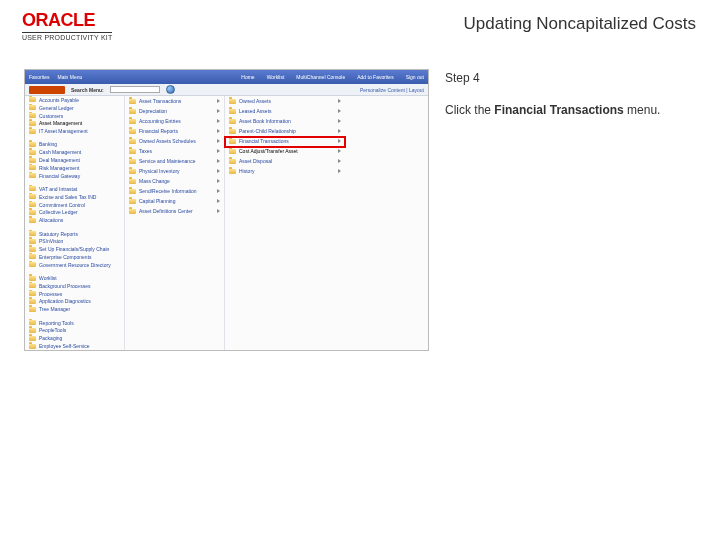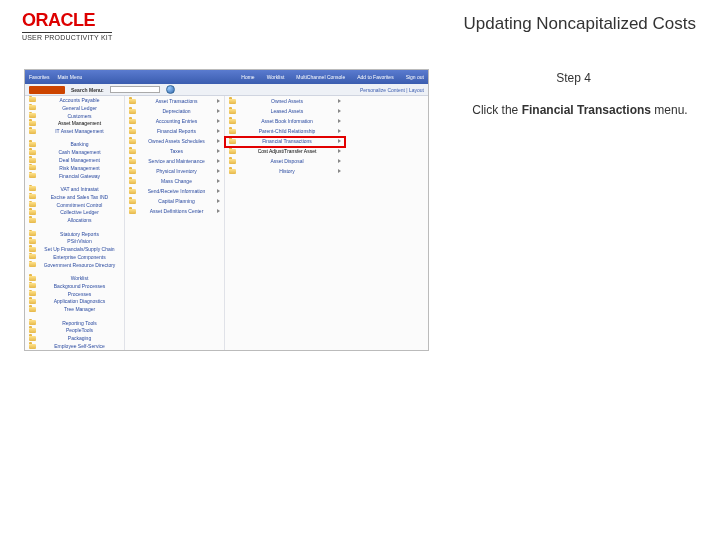--- a/index.html
+++ b/index.html
@@ -2,21 +2,21 @@
 <html><head>
   <meta charset="utf-8">
   <style>
     * { margin: 0; padding: 0; box-sizing: border-box; }
     body { width: 720px; height: 540px; background: #fff; font-family: Arial, sans-serif; position: relative; }
     .page-header { display: flex; align-items: flex-start; justify-content: space-between; padding: 10px 18px 6px 22px; }
     .oracle-logo { display: flex; flex-direction: column; }
     .oracle-brand { font-family: Arial, sans-serif; font-size: 18px; font-weight: bold; color: #d00; letter-spacing: -0.5px; }
     .oracle-upk { font-size: 7px; letter-spacing: 0.2px; color: #333; border-top: 1px solid #333; padding-top: 1px; margin-top: 1px; }
     .page-title { font-size: 17px; color: #333; padding-top: 4px; padding-right: 6px; }
-    .content-area { display: flex; padding: 22px 18px 0 24px; gap: 16px; text-align: center; }
+    .content-area { display: flex; padding: 22px 18px 0 24px; gap: 16px; }
     .screenshot-col { width: 405px; }
     .screenshot { width: 405px; height: 282px; border: 1px solid #bbb; background: #fbfbfb; position: relative; font-size: 5px; color: #555; overflow: hidden; }
     .ss-topbar { height: 14px; background: linear-gradient(#5a7bcf, #3a5caf); display: flex; align-items: center; padding: 0 4px; gap: 8px; color: #fff; font-size: 5px; }
     .ss-topbar .right { margin-left: auto; display: flex; gap: 12px; }
     .ss-search-row { height: 12px; background: #eef1f6; border-bottom: 1px solid #d0d5e0; display: flex; align-items: center; padding: 0 4px; gap: 6px; }
     .ss-stripe { width: 36px; height: 8px; background: #c40; border-radius: 1px; }
     .ss-search-label { font-weight: bold; color: #333; }
     .ss-search-input { width: 50px; height: 7px; background: #fff; border: 1px solid #aaa; }
     .ss-search-btn { width: 9px; height: 9px; border-radius: 50%; background: radial-gradient(circle at 30% 30%, #9cf, #36a); border: 1px solid #369; }
     .ss-body { position: absolute; top: 26px; left: 0; right: 0; bottom: 0; display: flex; }
@@ -28,21 +28,21 @@
     .folder-icon { width: 7px; height: 5px; background: linear-gradient(#ffe28a, #e6b84a); border-radius: 1px; flex-shrink: 0; position: relative; }
     .folder-icon::before { content: ""; position: absolute; top: -1.5px; left: 0; width: 3px; height: 1.5px; background: #e6b84a; border-radius: 1px 1px 0 0; }
     .arrow-icon { width: 0; height: 0; border-top: 2px solid transparent; border-bottom: 2px solid transparent; border-left: 3px solid #888; margin-left: auto; flex-shrink: 0; }
     .ss-item-label { white-space: nowrap; overflow: hidden; text-overflow: clip; flex: 1; color: #2a4aa0; }
     .ss-item.hl .ss-item-label { color: #000; }
     .ss-note-row { height: 7px; padding-left: 15px; color: #7a7a7a; }
     .highlight-box { position: absolute; border: 2px solid #e20000; pointer-events: none; }
 
     .instr-col { flex: 1; padding-top: 2px; }
     .step-label { font-size: 12px; color: #333; margin-bottom: 18px; }
-    .step-text { font-size: 12px; color: #333; margin-left: 13px; }
+    .step-text { font-size: 12px; color: #333; }
     .step-text b { font-weight: bold; }
   </style>
 </head>
 <body>
 
 <div class="page-header">
   <div class="oracle-logo">
     <span class="oracle-brand">ORACLE</span>
     <span class="oracle-upk">USER PRODUCTIVITY KIT</span>
   </div>

